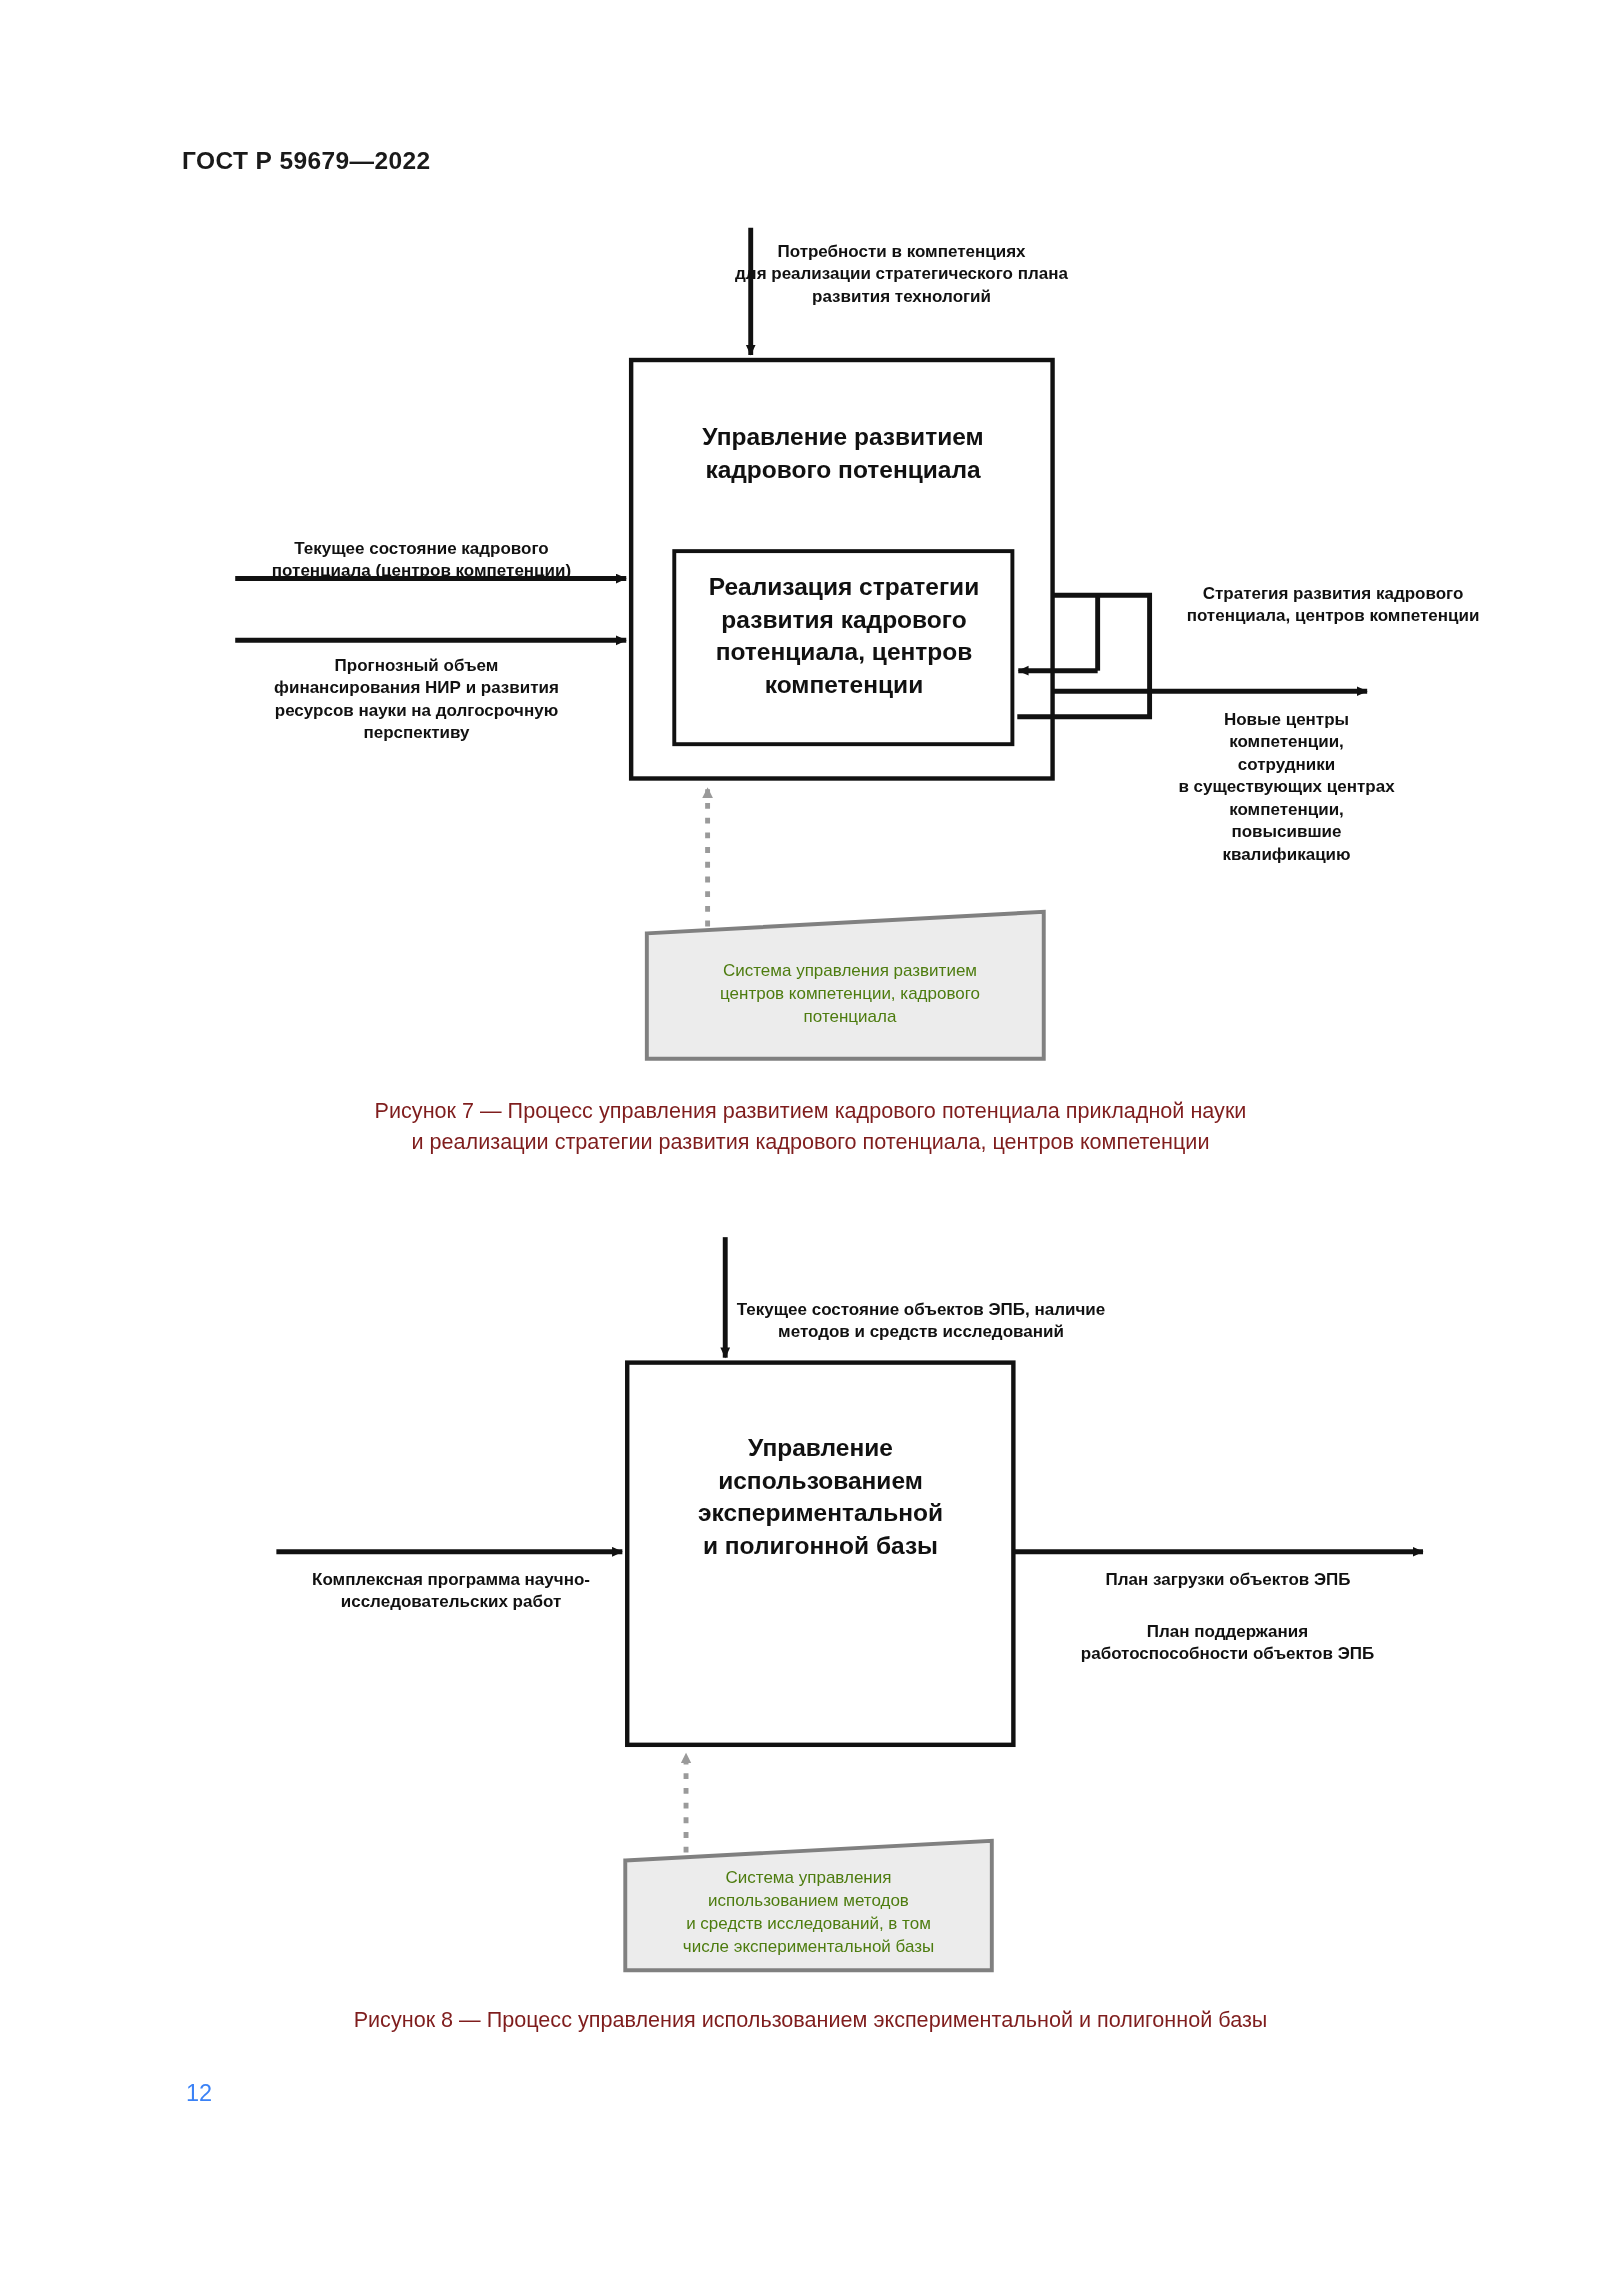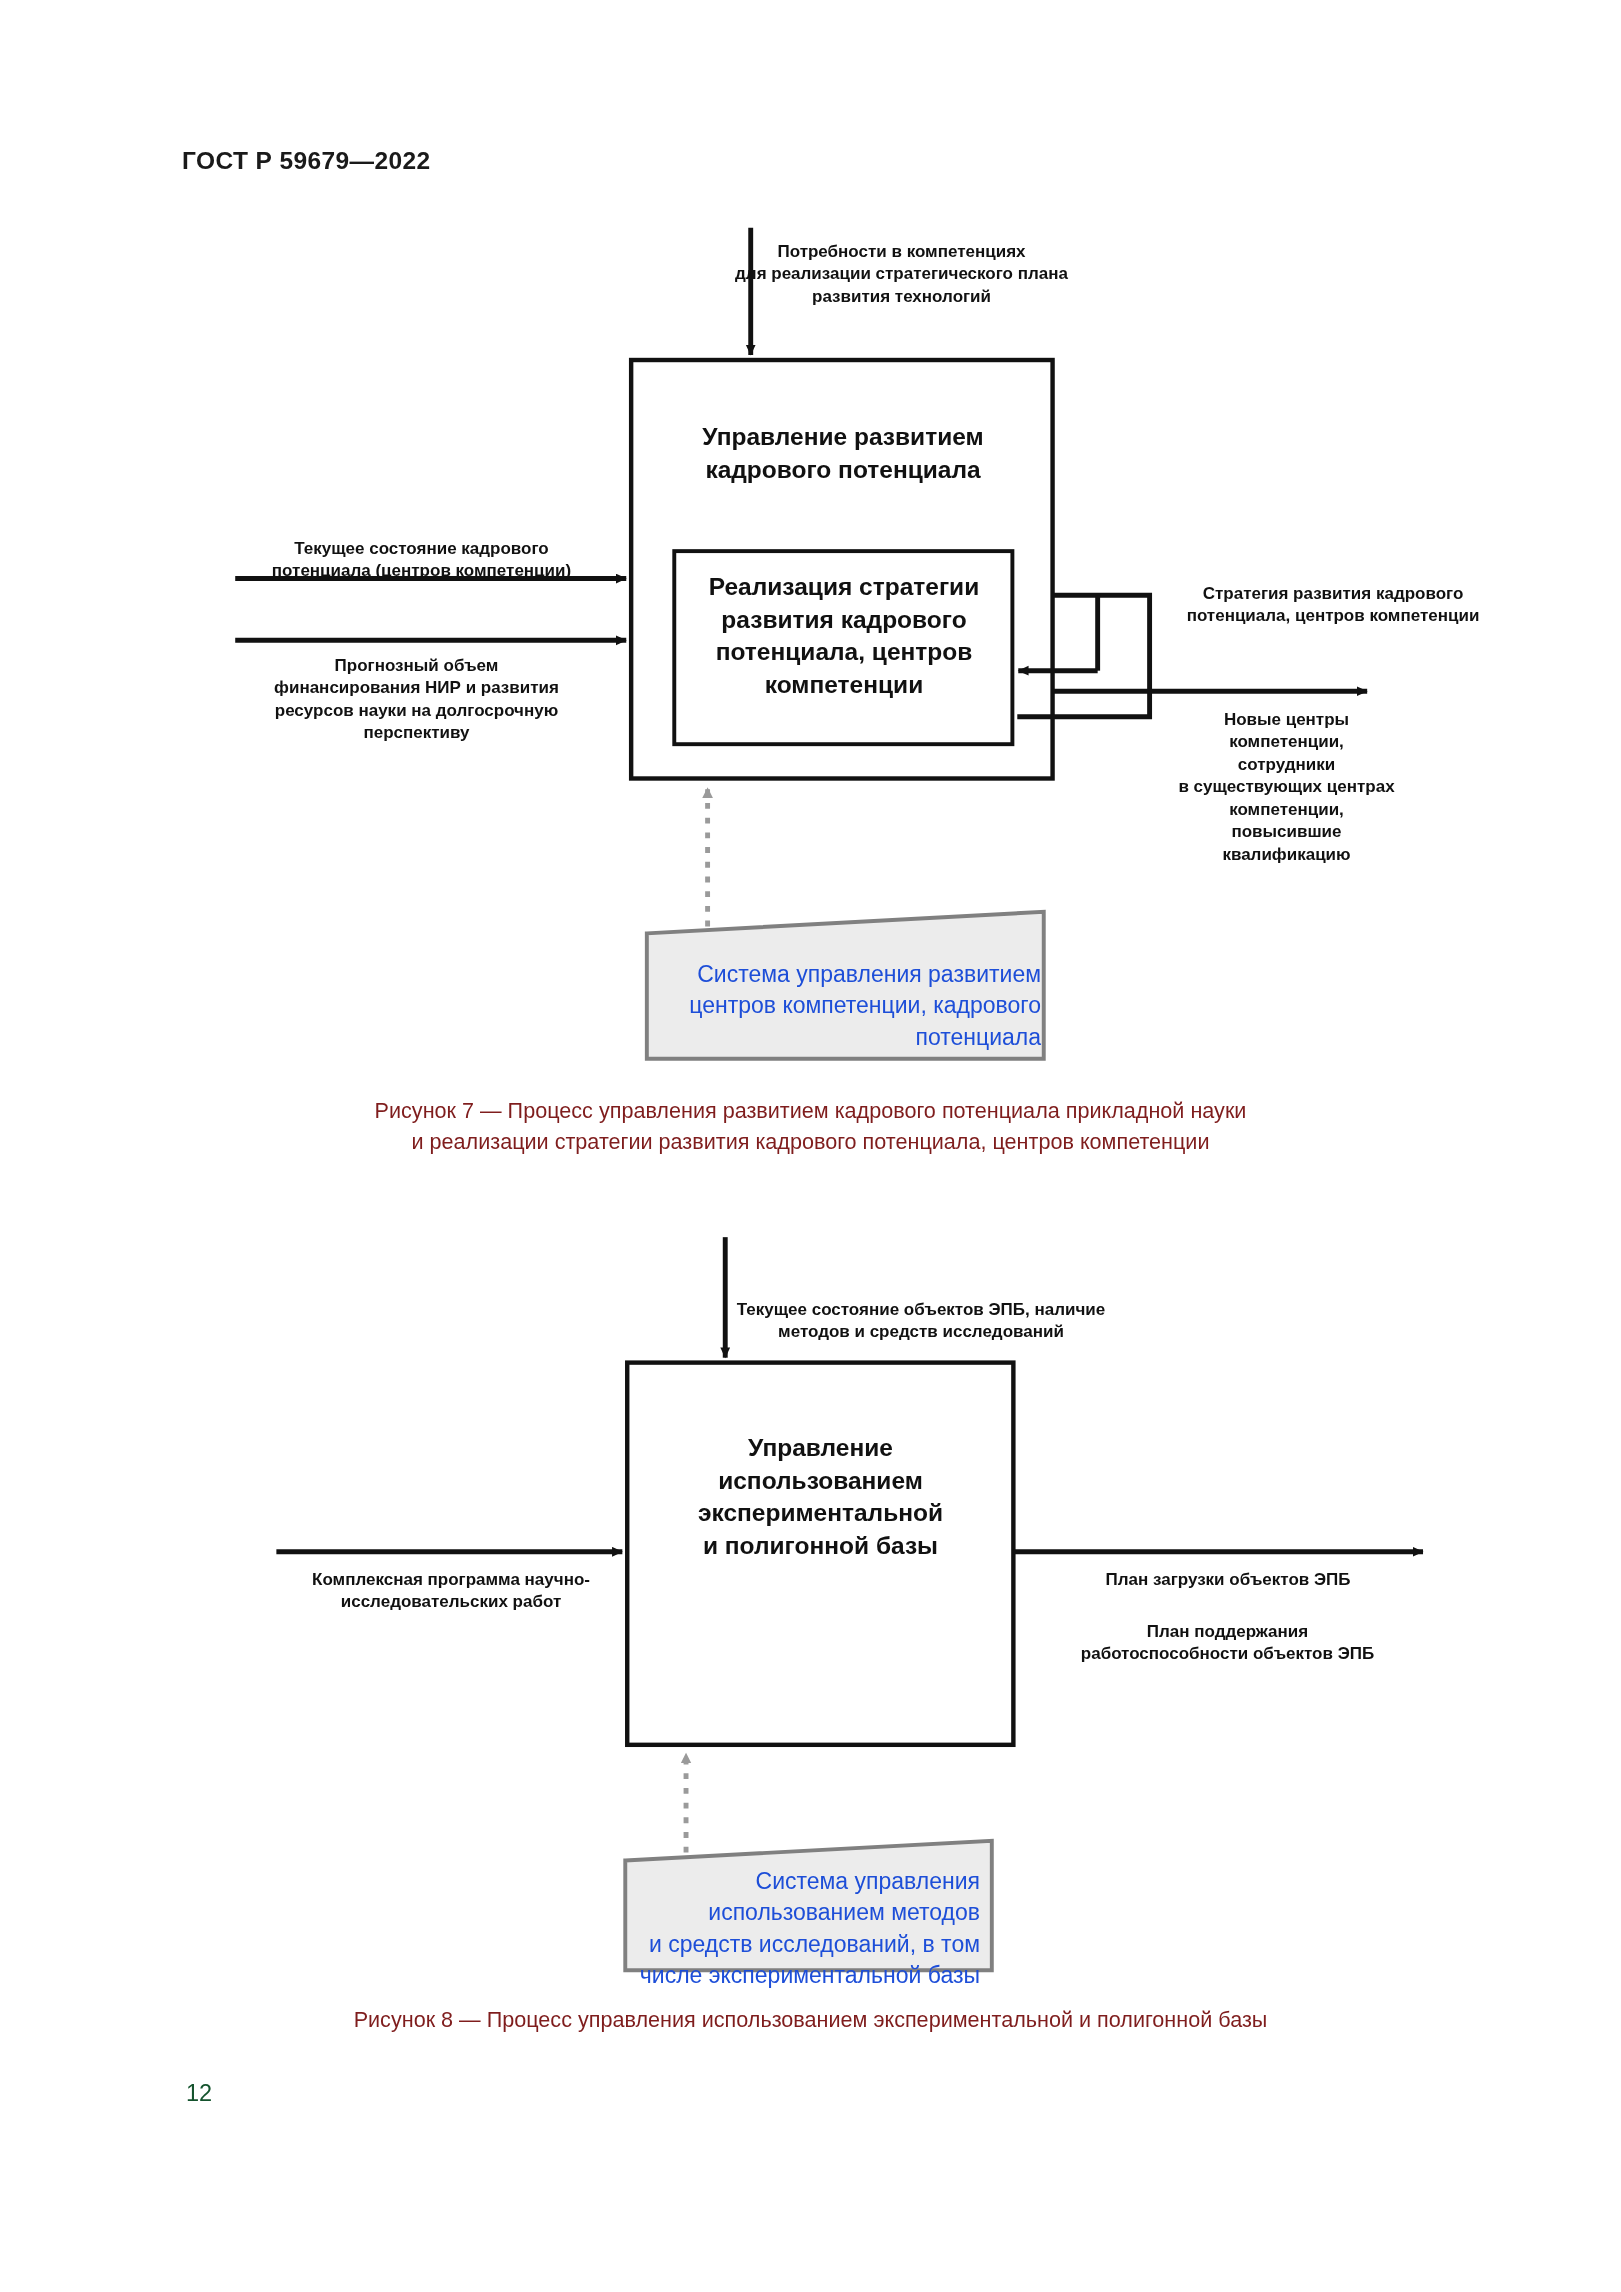--- a/index.html
+++ b/index.html
@@ -25,21 +25,21 @@
     font-weight: bold;
     letter-spacing: 0.4px;
     white-space: nowrap;
   }
 
   .page-number {
     position: absolute;
     left: 186px;
     top: 2080px;
     font-size: 23.5px;
-    color: #14532d;
+    color: #3b82f6;
   }
 
   
   .diagram {
     position: absolute;
     left: 0;
     top: 0;
     width: 1621px;
     height: 2293px;
     pointer-events: none;
@@ -61,25 +61,25 @@
     font-size: 24.5px;
     font-weight: bold;
     line-height: 1.33;
     text-align: center;
     color: #111111;
     white-space: pre-line;
   }
 
   .trapezoid-text {
     position: absolute;
-    font-size: 23px;
+    font-size: 17px;
     font-weight: normal;
     line-height: 1.36;
-    text-align: right;
-    color: #1d4ed8;
+    text-align: center;
+    color: #4d7c0f;
     white-space: pre-line;
   }
 
   .caption {
     position: absolute;
     width: 1621px;
     left: 0;
     text-align: center;
     font-size: 21.6px;
     line-height: 1.42;

